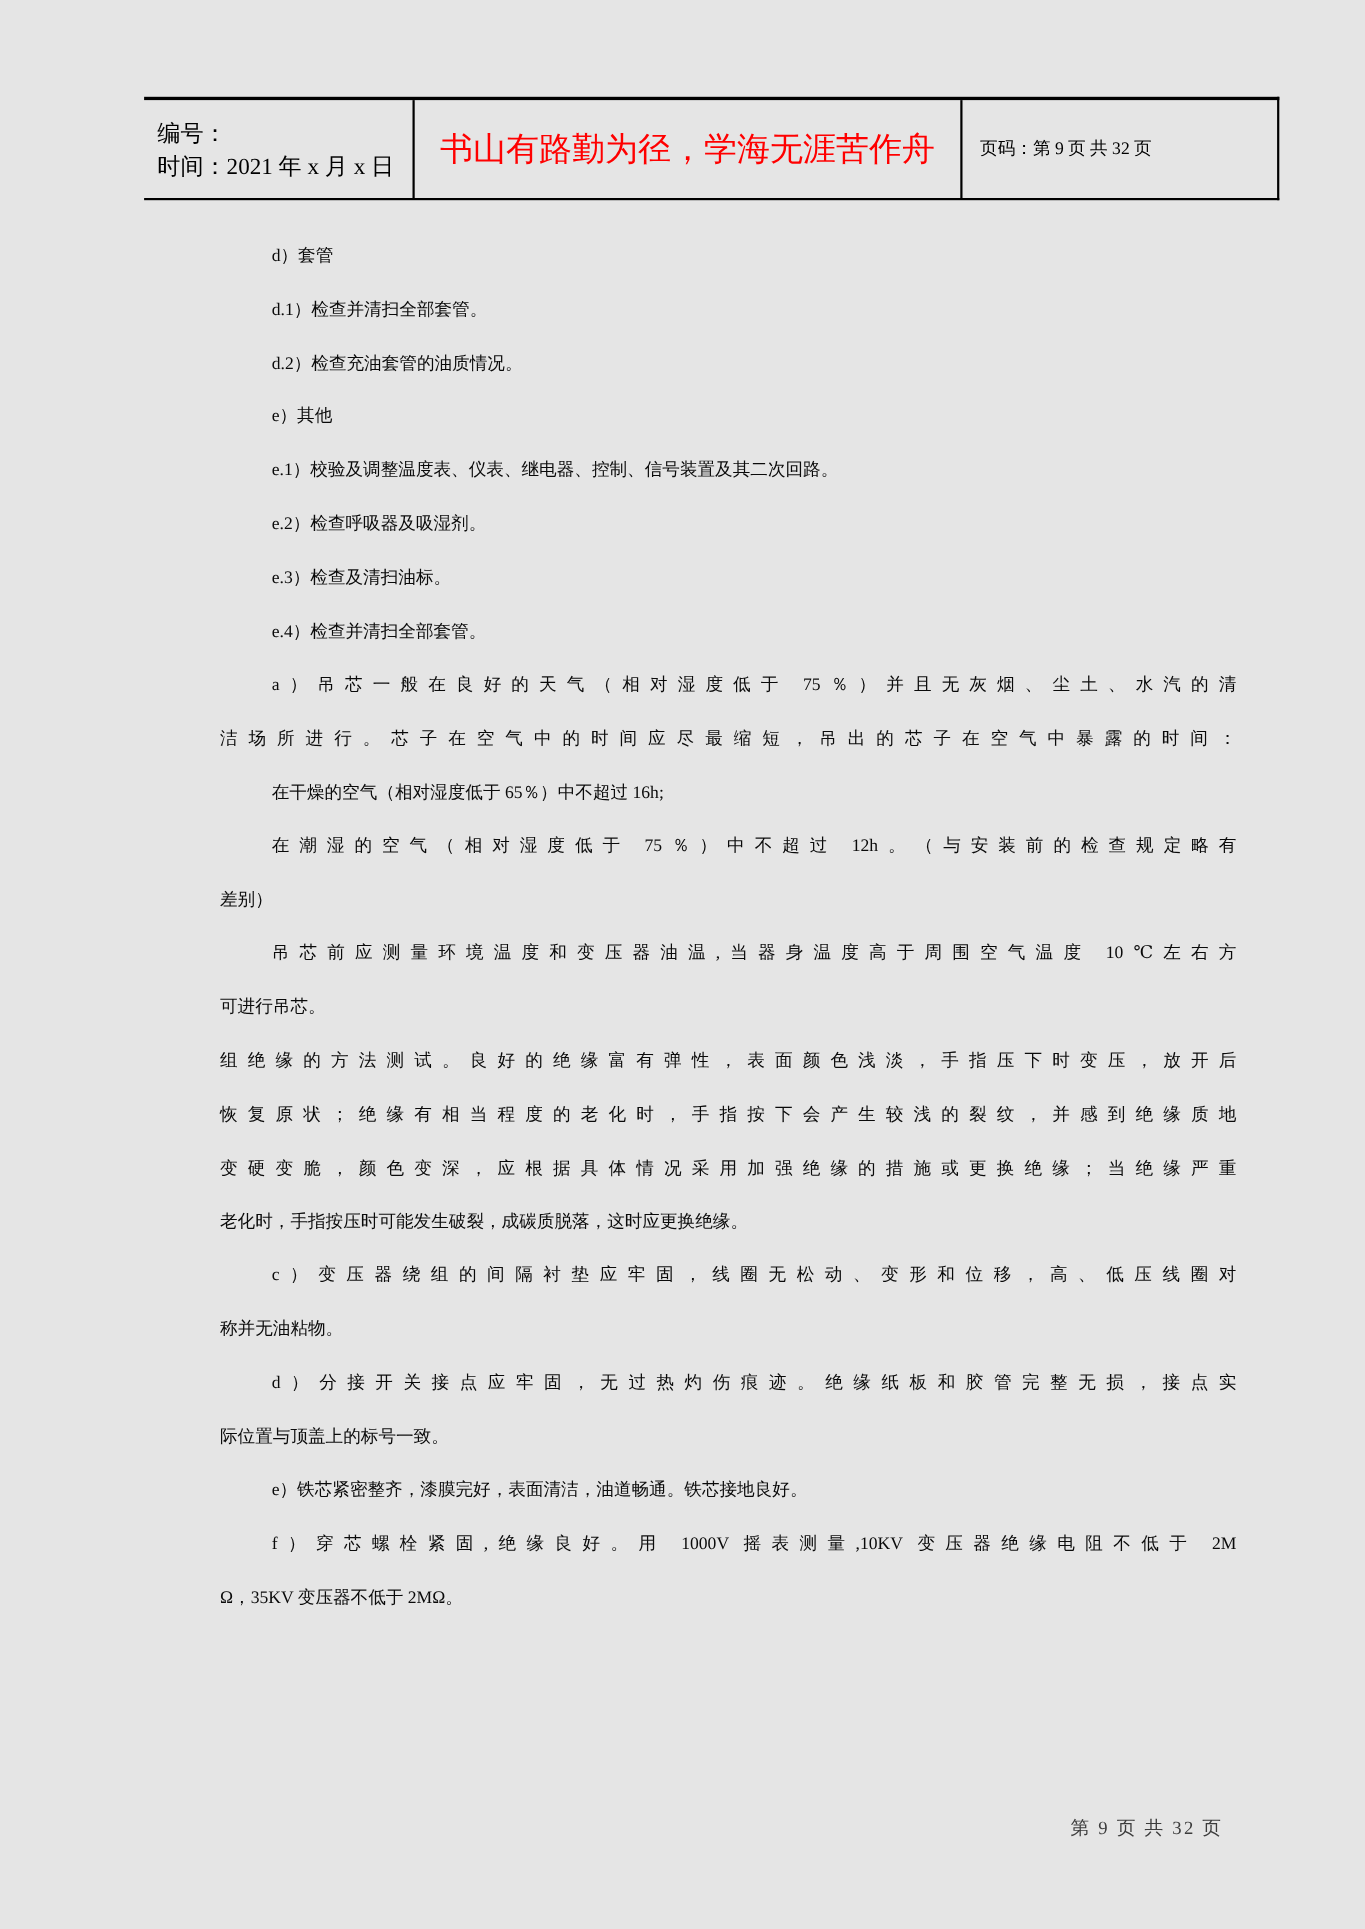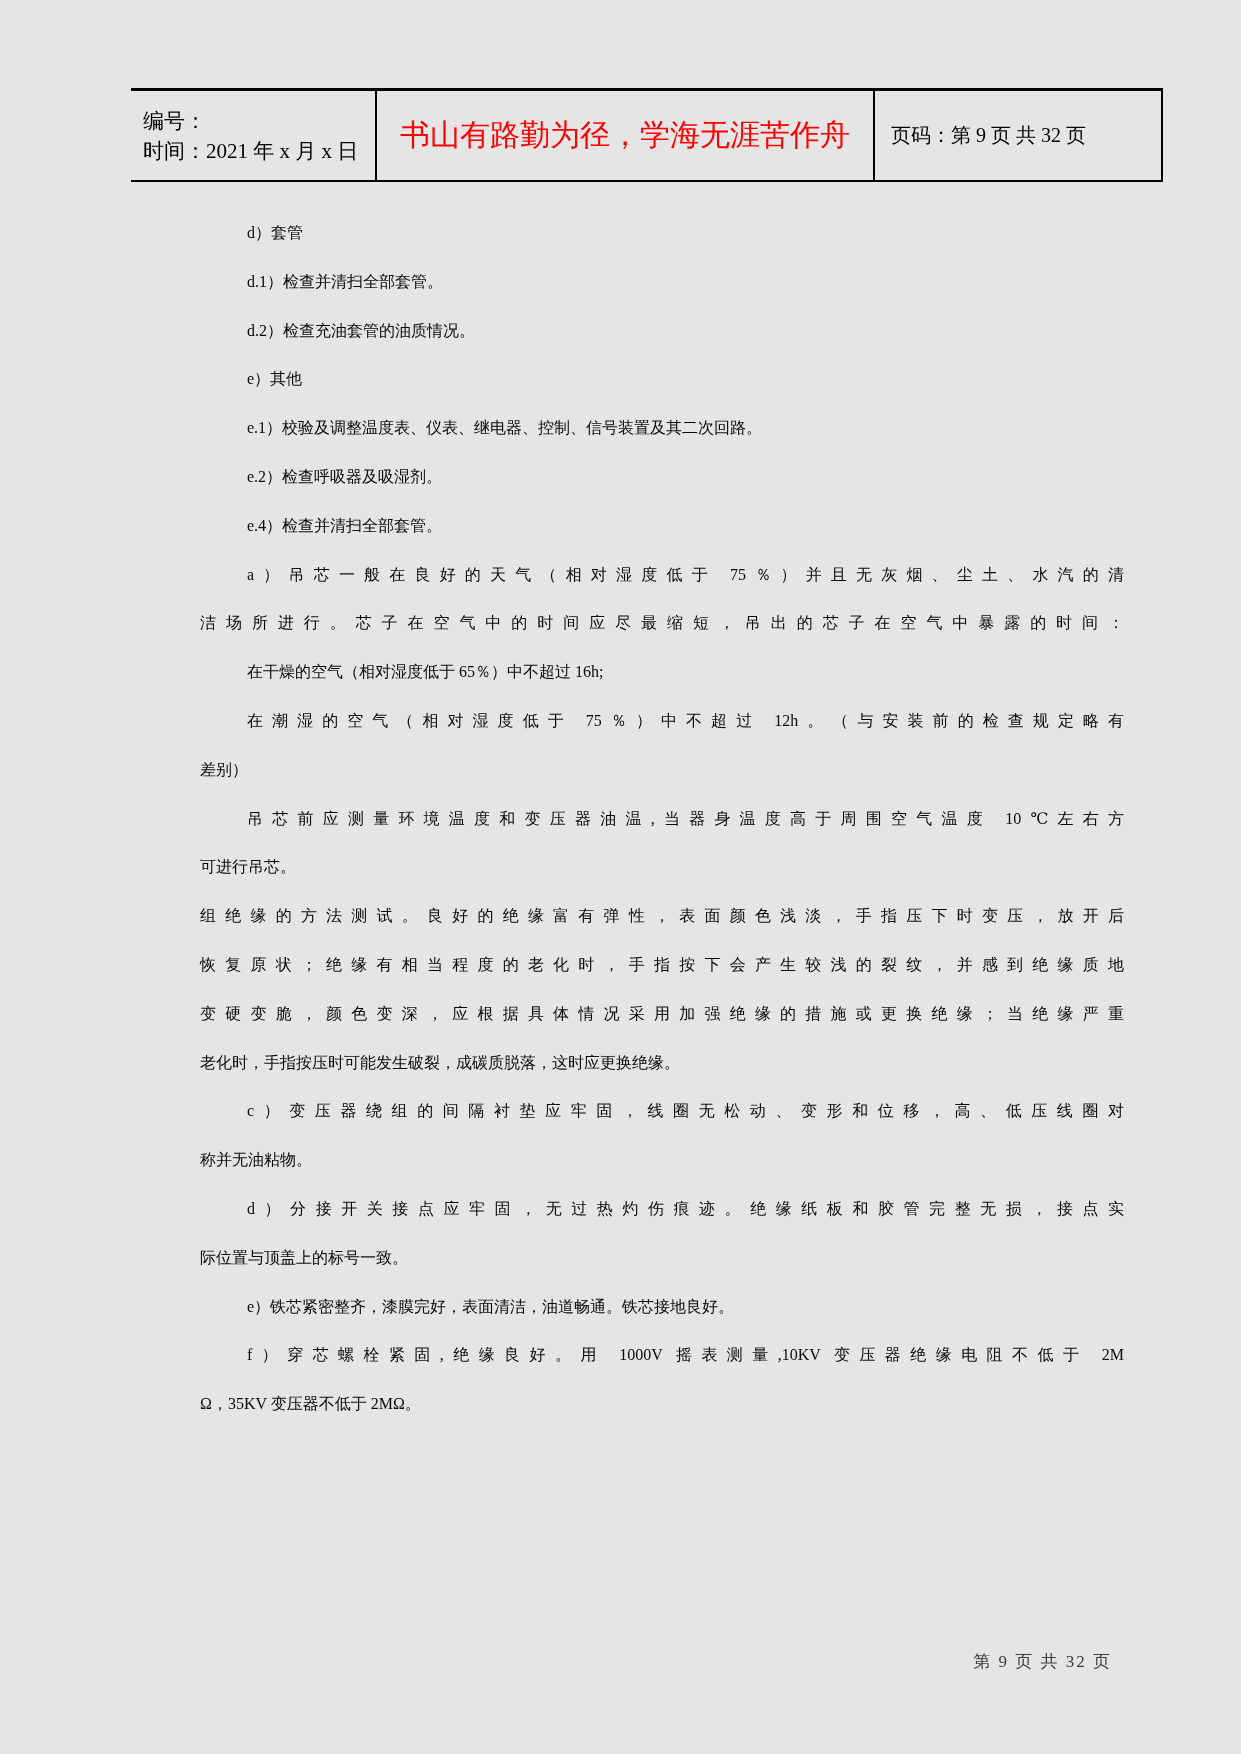--- a/index.html
+++ b/index.html
@@ -30,21 +30,21 @@
   .hdr-left{width:244px;padding-left:12px;font-size:21px;line-height:30px;}
   .hdr-center{
     width:500px;
     border-left:2px solid var(--border);
     border-right:2px solid var(--border);
     align-items:center;justify-content:center;
     font-family:"Liberation Sans","DejaVu Sans",sans-serif;
     font-weight:normal;font-size:30px;color:var(--accent);
     white-space:nowrap;
   }
-  .hdr-right{flex:1;padding-left:16px;font-size:20px;white-space:nowrap;}
+  .hdr-right{flex:1;padding-left:16px;font-size:16px;white-space:nowrap;}
   
   .doc-body{
     position:absolute;left:200px;top:209px;width:924px;
     font-size:16px;line-height:48.8px;
     color:#0a0a0a;
   }
   .ln{height:48.8px;white-space:nowrap;}
   .ind{text-indent:47px;}
   .jst{text-align:justify;text-align-last:justify;white-space:normal;}
   
@@ -72,20 +72,21 @@
     </div>
   </div>
 
   <div class="doc-body">
     <div class="ln ind">d）套管</div>
     <div class="ln ind">d.1）检查并清扫全部套管。</div>
     <div class="ln ind">d.2）检查充油套管的油质情况。</div>
     <div class="ln ind">e）其他</div>
     <div class="ln ind">e.1）校验及调整温度表、仪表、继电器、控制、信号装置及其二次回路。</div>
     <div class="ln ind">e.2）检查呼吸器及吸湿剂。</div>
+    <div class="ln ind">e.3）检查及清扫油标。</div>
     <div class="ln ind">e.4）检查并清扫全部套管。</div>
     <div class="ln ind jst">a）吊芯一般在良好的天气（相对湿度低于 75％）并且无灰烟、尘土、水汽的清</div>
     <div class="ln jst">洁场所进行。芯子在空气中的时间应尽最缩短，吊出的芯子在空气中暴露的时间：</div>
     <div class="ln ind">在干燥的空气（相对湿度低于 65％）中不超过 16h;</div>
     <div class="ln ind jst">在潮湿的空气（相对湿度低于 75％）中不超过 12h。（与安装前的检查规定略有</div>
     <div class="ln">差别）</div>
     <div class="ln ind jst">吊芯前应测量环境温度和变压器油温,当器身温度高于周围空气温度 10℃左右方</div>
     <div class="ln">可进行吊芯。</div>
     <div class="ln jst">组绝缘的方法测试。良好的绝缘富有弹性，表面颜色浅淡，手指压下时变压，放开后</div>
     <div class="ln jst">恢复原状；绝缘有相当程度的老化时，手指按下会产生较浅的裂纹，并感到绝缘质地</div>

